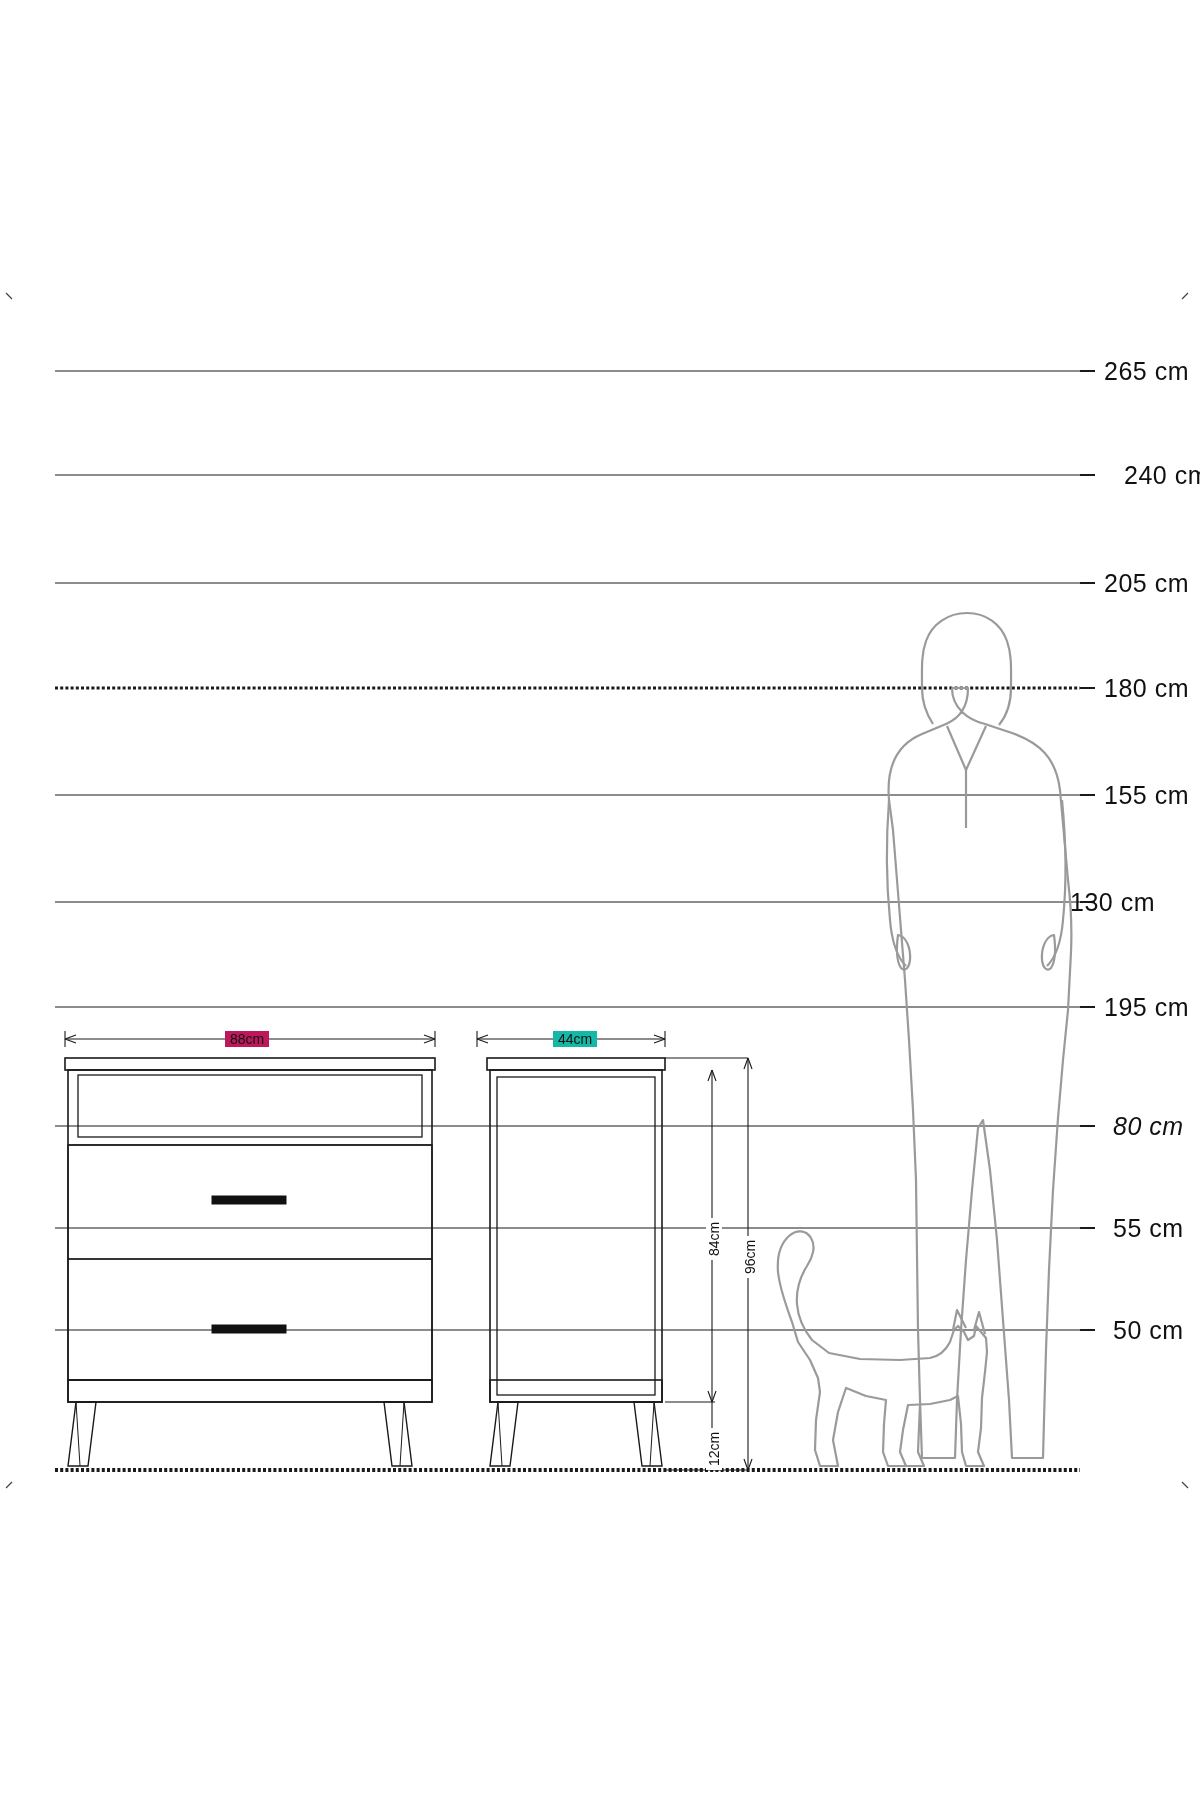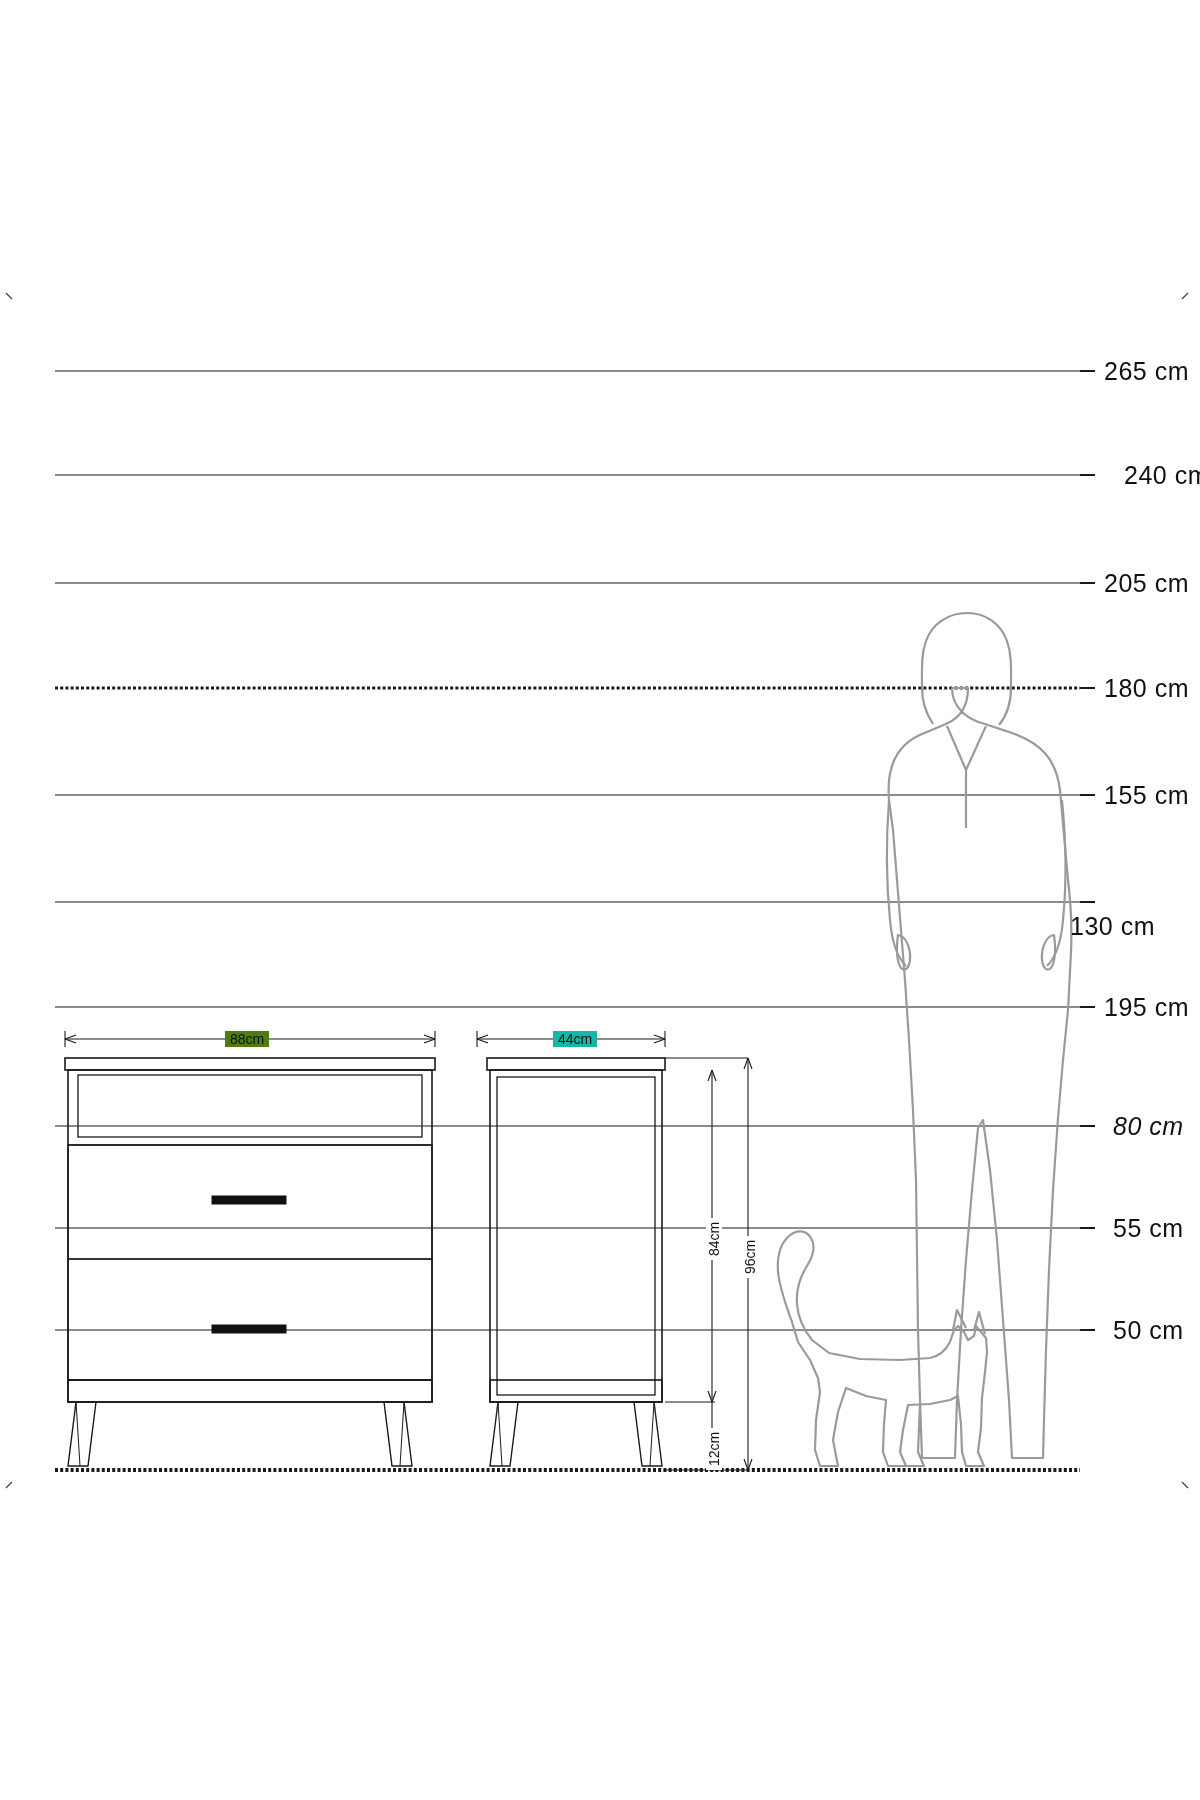--- a/index.html
+++ b/index.html
@@ -286,26 +286,26 @@
       <path d="M 712 1470 L 708 1459 M 712 1470 L 716 1459"></path>
     </g>
 
   </svg>
 
   <div class="scale-label" style="left:1104px; top:357px;">265 cm</div>
   <div class="scale-label" style="left:1104px; top:461px;margin-left:20px;">240 cm</div>
   <div class="scale-label" style="left:1104px; top:569px;">205 cm</div>
   <div class="scale-label" style="left:1104px; top:674px;">180 cm</div>
   <div class="scale-label" style="left:1104px; top:781px;">155 cm</div>
-  <div class="scale-label" style="left:1070px; top:888px;margin-top:24px;">130 cm</div>
+  <div class="scale-label" style="left:1070px; top:888px;">130 cm</div>
   <div class="scale-label" style="left:1104px; top:993px;">195 cm</div>
   <div class="scale-label" style="left:1113px; top:1112px;font-style:italic;">80 cm</div>
   <div class="scale-label" style="left:1113px; top:1206px;margin-top:8px;">55 cm</div>
   <div class="scale-label" style="left:1113px; top:1316px;">50 cm</div>
 
-  <div class="dim-label" style="left:225px; top:1031px; background:#4d7c0f; padding:0 5px;">88cm</div>
+  <div class="dim-label" style="left:225px; top:1031px; background:#be185d; padding:0 5px;">88cm</div>
   <div class="dim-label" style="left:553px; top:1031px; background:#14b8a6; padding:0 5px;">44cm</div>
 
   <div class="dim-label vertical" style="left:706px; top:1260px; transform: rotate(-90deg); transform-origin: left top; background:#fff; padding:0 4px;">84cm</div>
   <div class="dim-label vertical" style="left:742px; top:1278px; transform: rotate(-90deg); transform-origin: left top; background:#fff; padding:0 4px;">96cm</div>
   <div class="dim-label vertical" style="left:706px; top:1470px; transform: rotate(-90deg); transform-origin: left top; background:#fff; padding:0 4px;">12cm</div>
 
 </div>
 
 </body></html>

